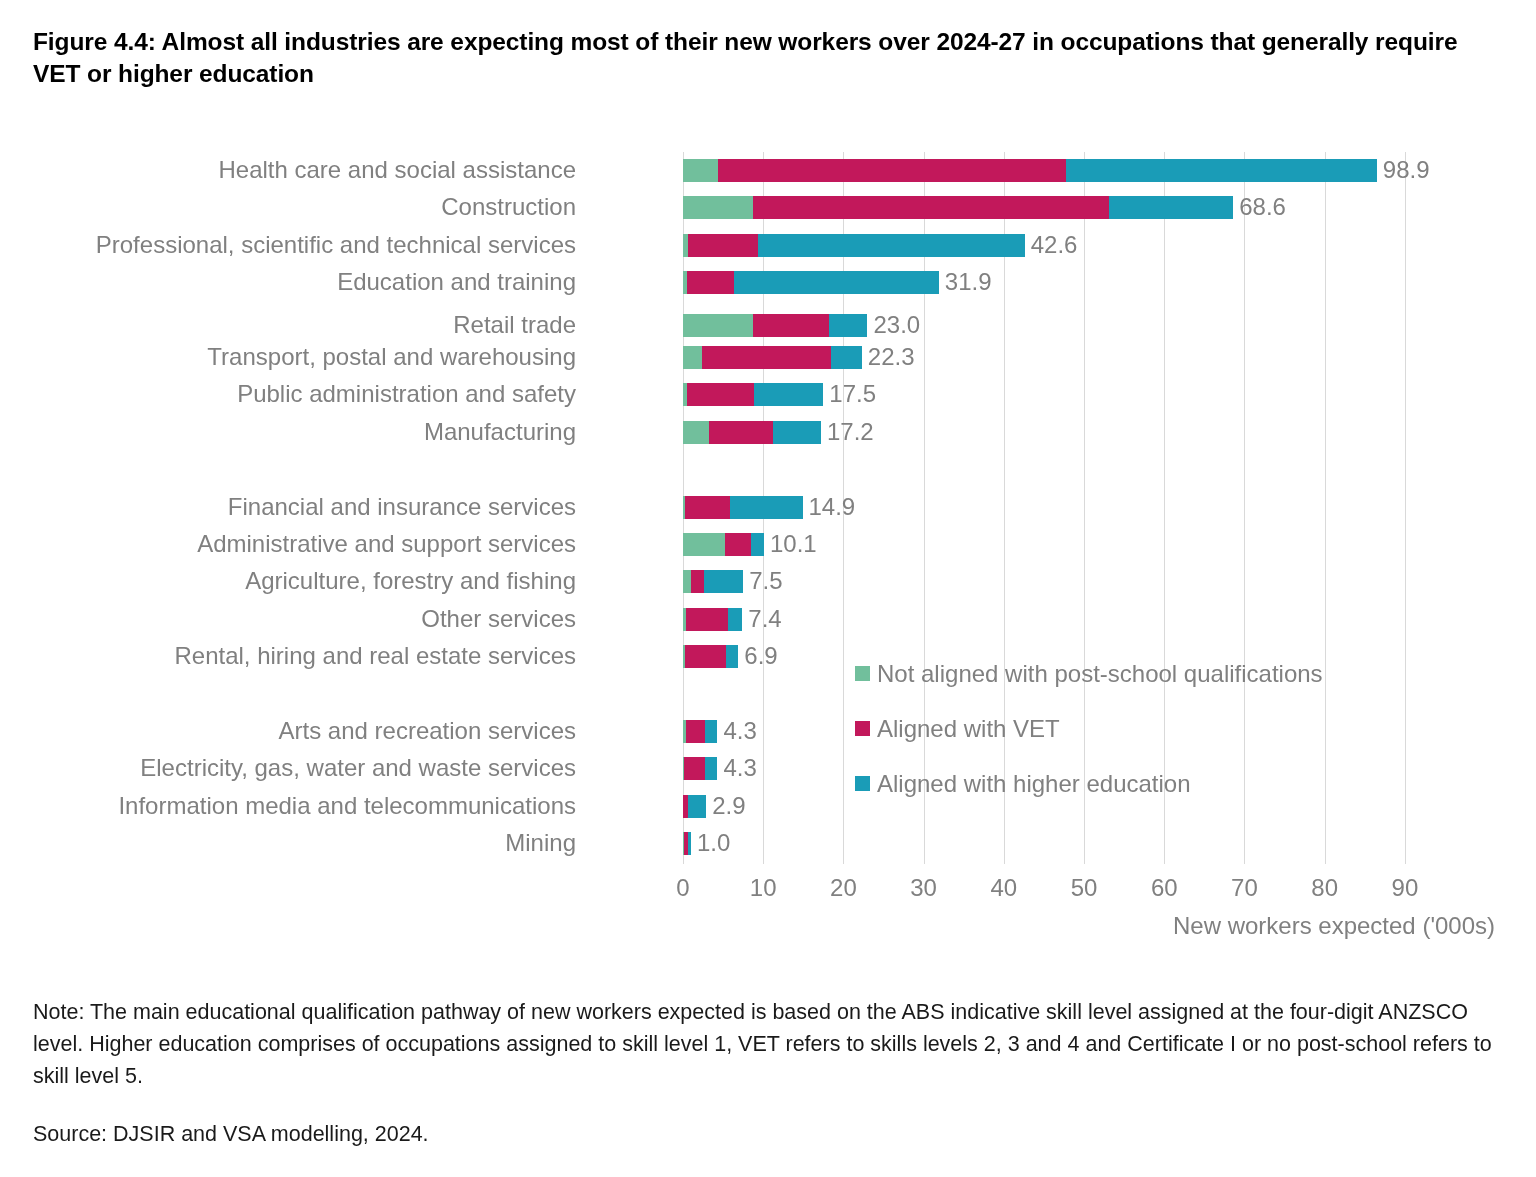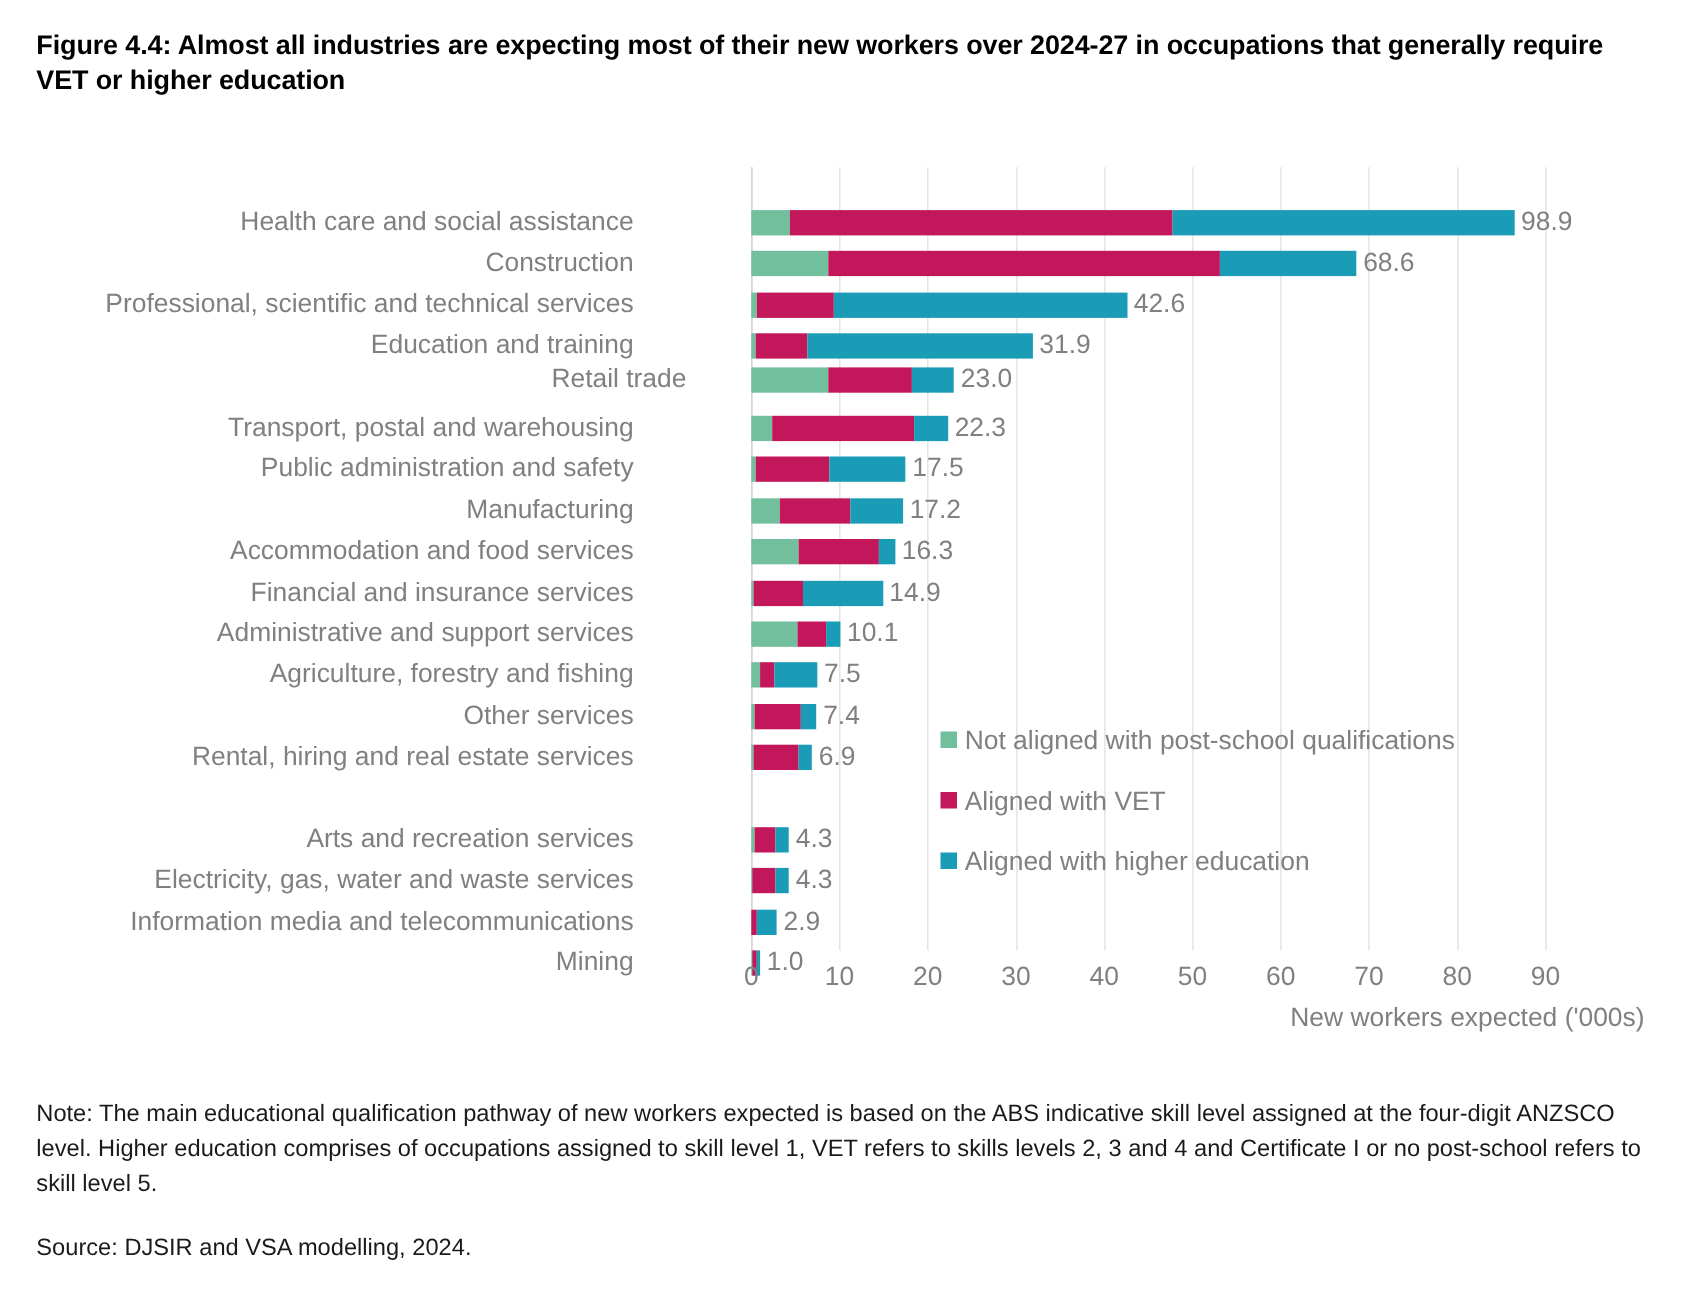--- a/index.html
+++ b/index.html
@@ -67,21 +67,20 @@
     position: absolute;
     left: 0; top: 0;
     width: 762px;
     height: 712px;
   }
   .row {
     position: absolute;
     left: 0;
     height: 37.4px;
     width: 762px;
-    margin-top: 32px;
   }
   .cat-label {
     position: absolute;
     right: 869px;
     width: 660px;
     text-align: right;
     font-size: 24px;
     color: #808080;
     line-height: 1;
     white-space: nowrap;
@@ -229,21 +228,21 @@
           </div>
           <div class="row" style="top: 112.2px;">
             <div class="cat-label" style="top: 6px;">Education and training</div>
             <div class="bar-wrap">
               <div class="seg s0" style="left: 0px; width: 4.01053px;"></div>
               <div class="seg s1" style="left: 4.01053px; width: 47.3242px;"></div>
               <div class="seg s2" style="left: 51.3347px; width: 204.537px;"></div>
             </div>
             <div class="total-label" style="left: 261.872px;">31.9</div>
           </div>
-          <div class="row" style="top: 143px; padding-left: 48px;">
+          <div class="row" style="top: 155px;">
             <div class="cat-label" style="top: 6px;">Retail trade</div>
             <div class="bar-wrap">
               <div class="seg s0" style="left: 0px; width: 69.7832px;"></div>
               <div class="seg s1" style="left: 69.7832px; width: 76.2px;"></div>
               <div class="seg s2" style="left: 145.983px; width: 38.5011px;"></div>
             </div>
             <div class="total-label" style="left: 190.484px;">23.0</div>
           </div>
           <div class="row" style="top: 187px;">
             <div class="cat-label" style="top: 6px;">Transport, postal and warehousing</div>
@@ -264,29 +263,20 @@
             <div class="total-label" style="left: 146.368px;">17.5</div>
           </div>
           <div class="row" style="top: 261.8px;">
             <div class="cat-label" style="top: 6px;">Manufacturing</div>
             <div class="bar-wrap">
               <div class="seg s0" style="left: 0px; width: 26.4695px;"></div>
               <div class="seg s1" style="left: 26.4695px; width: 63.3663px;"></div>
               <div class="seg s2" style="left: 89.8358px; width: 48.1263px;"></div>
             </div>
             <div class="total-label" style="left: 143.962px;">17.2</div>
-          </div>
-          <div class="row" style="top: 299.2px;">
-            <div class="cat-label" style="top: 6px;">Accommodation and food services</div>
-            <div class="bar-wrap">
-              <div class="seg s0" style="left: 0px; width: 42.5116px;"></div>
-              <div class="seg s1" style="left: 42.5116px; width: 73.7937px;"></div>
-              <div class="seg s2" style="left: 116.305px; width: 14.4379px;"></div>
-            </div>
-            <div class="total-label" style="left: 136.743px;">16.3</div>
           </div>
           <div class="row" style="top: 336.6px;">
             <div class="cat-label" style="top: 6px;">Financial and insurance services</div>
             <div class="bar-wrap">
               <div class="seg s0" style="left: 0px; width: 1.60421px;"></div>
               <div class="seg s1" style="left: 1.60421px; width: 45.72px;"></div>
               <div class="seg s2" style="left: 47.3242px; width: 72.1895px;"></div>
             </div>
             <div class="total-label" style="left: 125.514px;">14.9</div>
           </div>

